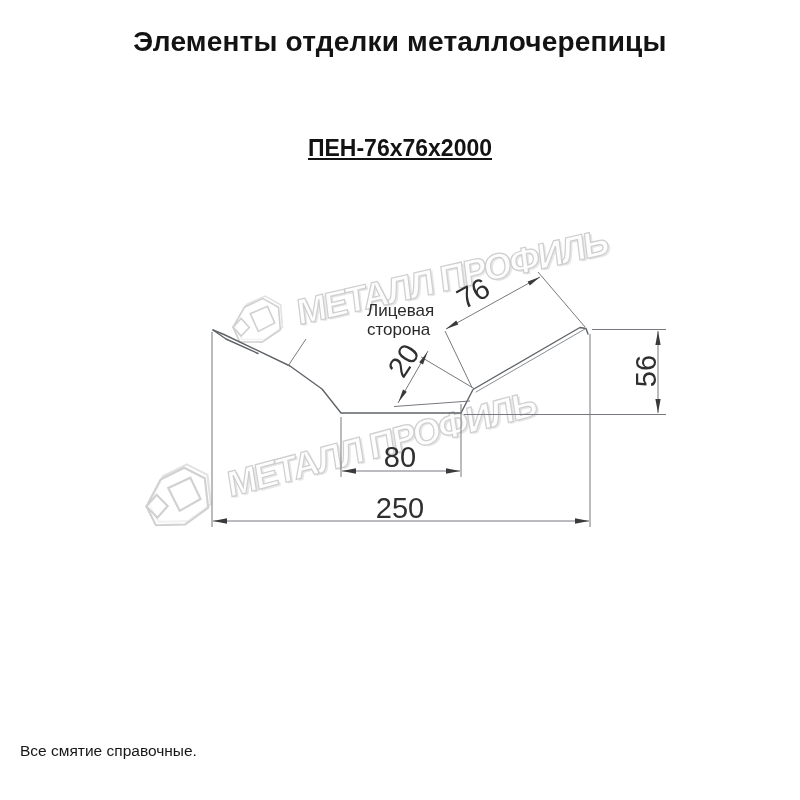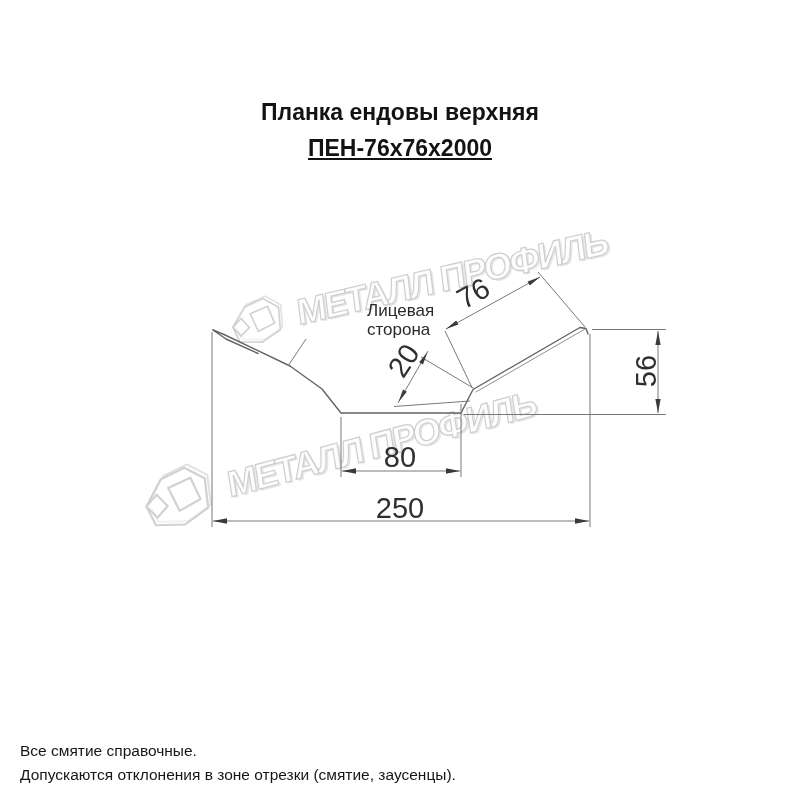--- a/index.html
+++ b/index.html
@@ -111,23 +111,22 @@
       <polygon points="427.5,352 423,364.4 419.2,362.3" stroke="none"></polygon>
       <polygon points="398.5,402 406.8,391.7 403,389.6" stroke="none"></polygon>
       <text class="dim-text" x="412" y="366" text-anchor="middle" stroke="none" transform="rotate(-57 412 366)">20</text>
     </g>
 
     <g stroke="#75797e" stroke-width="1">
       <line x1="306" y1="339" x2="288" y2="366"></line>
     </g>
   </svg>
 
-  <div class="subtitle">Планка ендовы верхняя</div>
+  <div class="title">Элементы отделки металлочерепицы</div>
   <div class="model">ПЕН-76х76х2000</div>
 
   <div class="face-label">
     <div>Лицевая</div>
     <div>сторона</div>
   </div>
 
   <div class="footer-note n1">Все смятие справочные.</div>
-  <div class="footer-note n2">Допускаются отклонения в зоне отрезки (смятие, заусенцы).</div>
 </div>
 
 </body></html>

